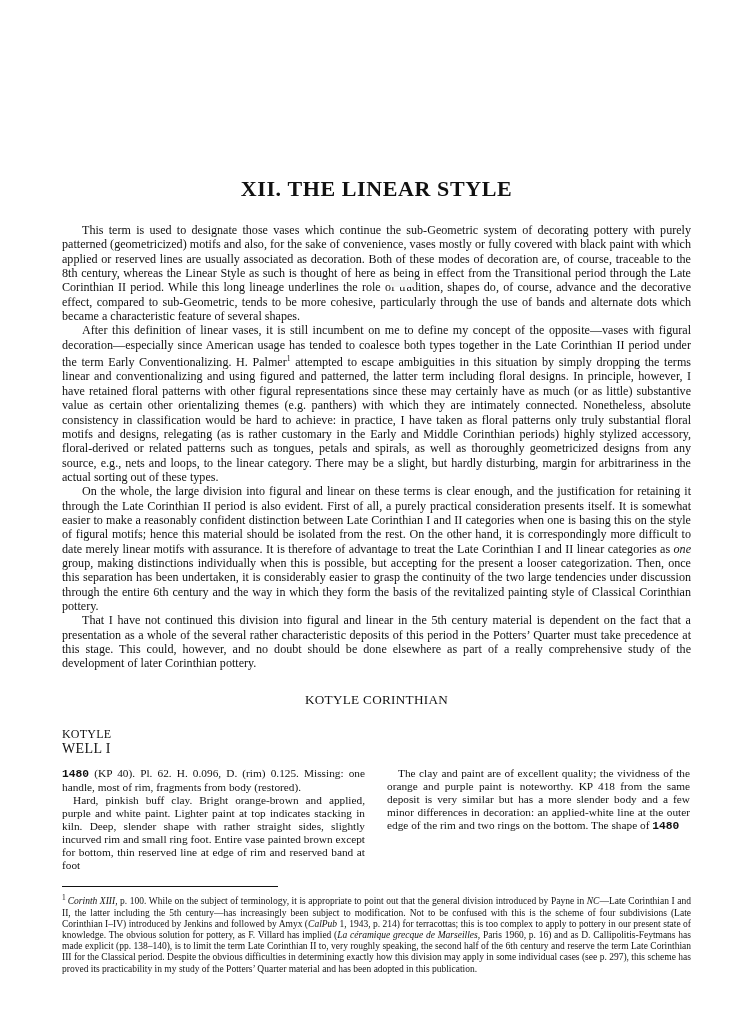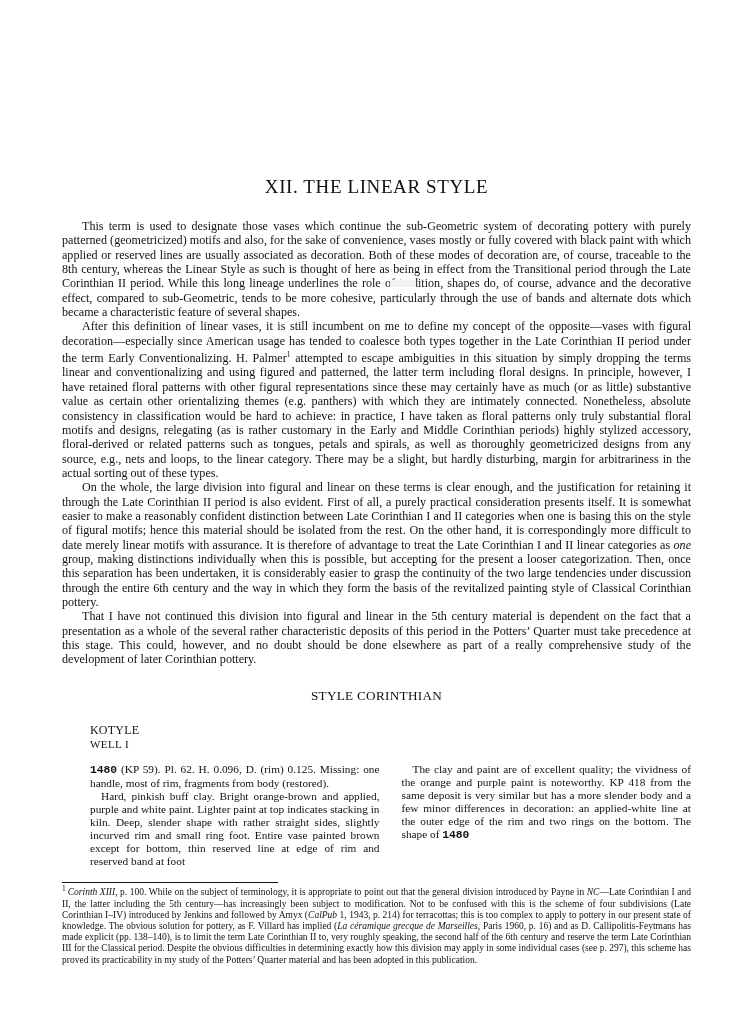--- a/index.html
+++ b/index.html
@@ -17,24 +17,24 @@
   }
   .page {
     box-sizing: border-box;
     width: 753px;
     height: 1024px;
     padding: 0 62px;
     position: relative;
   }
   .chapter-title {
     text-align: center;
-    font-size: 19px;
+    font-size: 22px;
     letter-spacing: 0.6px;
     margin: 176px 0 0 0;
-    font-weight: normal;
+    font-weight: bold;
     font-family: "Liberation Serif", serif;
   }
   .body-text {
     margin-top: 21px;
     font-size: 12.1px;
     line-height: 14.35px;
     text-align: justify;
     text-justify: inter-word;
   }
   .body-text p {
@@ -45,33 +45,32 @@
   .section-head {
     text-align: center;
     font-size: 13.2px;
     margin: 21px 0 0 0;
     font-weight: normal;
     letter-spacing: 0.3px;
   }
   .catalog {
     margin-top: 20px;
     position: relative;
-    margin-left: 28px;
   }
   .cat-head {
     font-size: 12px;
     line-height: 13.4px;
   }
   .cat-head .kotyle {
     display: block;
     letter-spacing: 0.2px;
   }
   .cat-head .well {
     display: block;
-    font-size: 11px;
+    font-size: 14px;
     letter-spacing: 0.4px;
     margin-top: 1px;
   }
   .cols {
     margin-top: 11px;
     display: flex;
     gap: 22px;
   }
   .col {
     width: 303px;
@@ -92,20 +91,21 @@
     font-weight: bold;
     font-family: Liberation Mono, monospace;
   }
   .rule {
     margin: 14px 0 0 0;
     border: none;
     border-top: 0.9px solid #111;
     width: 216px;
   }
   .footnote {
+    margin-top: 5px;
     font-size: 9.5px;
     line-height: 11.2px;
     text-align: justify;
   }
   .footnote .fn-marker {
     vertical-align: super;
     font-size: 7.4px;
     margin-right: 2px;
   }
   .footnote i { font-style: italic; }
@@ -131,30 +131,30 @@
 
   <h1 class="chapter-title">XII.  THE LINEAR STYLE</h1>
 
   <div class="body-text">
     <p>This term is used to designate those vases which continue the sub-Geometric system of decorating pottery with purely patterned (geometricized) motifs and also, for the sake of convenience, vases mostly or fully covered with black paint with which applied or reserved lines are usually associated as decoration. Both of these modes of decoration are, of course, traceable to the 8th century, whereas the Linear Style as such is thought of here as being in effect from the Transitional period through the Late Corinthian II period. While this long lineage underlines the role of tradition, shapes do, of course, advance and the decorative effect, compared to sub-Geometric, tends to be more cohesive, particularly through the use of bands and alternate dots which became a characteristic feature of several shapes.</p>
     <p><span>After this definition of linear vases, it is still incumbent on me to define my concept of the opposite—vases with figural decoration—especially since American usage has tended to coalesce both types together in the Late Corinthian II period under the term Early Conventionalizing. H. Palmer<sup class="fnref">1</sup> attempted to escape ambiguities in this situation by simply dropping the terms linear and conventionalizing and using figured and patterned, the latter term including floral designs. In principle, however, I have retained floral patterns with other figural representations since these may certainly have as much (or as little) substantive value as certain other orientalizing themes (e.g. panthers) with which they are intimately connected. Nonetheless, absolute consistency in classification would be hard to achieve: in practice, I have taken as floral patterns only truly substantial floral motifs and designs, relegating (as is rather customary in the Early and Middle Corinthian periods) highly stylized accessory, floral-derived or related patterns such as tongues, petals and spirals, as well as thoroughly geometricized designs from any source, e.g., nets and loops, to the linear category. There may be a slight, but hardly disturbing, margin for arbitrariness in the actual sorting out of these types.</span></p>
     <p>On the whole, the large division into figural and linear on these terms is clear enough, and the justification for retaining it through the Late Corinthian II period is also evident. First of all, a purely practical consideration presents itself. It is somewhat easier to make a reasonably confident distinction between Late Corinthian I and II categories when one is basing this on the style of figural motifs; hence this material should be isolated from the rest. On the other hand, it is correspondingly more difficult to date merely linear motifs with assurance. It is therefore of advantage to treat the Late Corinthian I and II linear categories as <i>one</i> group, making distinctions individually when this is possible, but accepting for the present a looser categorization. Then, once this separation has been undertaken, it is considerably easier to grasp the continuity of the two large tendencies under discussion through the entire 6th century and the way in which they form the basis of the revitalized painting style of Classical Corinthian pottery.</p>
     <p>That I have not continued this division into figural and linear in the 5th century material is dependent on the fact that a presentation as a whole of the several rather characteristic deposits of this period in the Potters’ Quarter must take precedence at this stage. This could, however, and no doubt should be done elsewhere as part of a really comprehensive study of the development of later Corinthian pottery.</p>
   </div>
 
-  <h2 class="section-head">STYLE CORINTHIAN</h2>
+  <h2 class="section-head">KOTYLE CORINTHIAN</h2>
 
   <div class="catalog">
     <div class="cat-head">
       <span class="kotyle">KOTYLE</span>
       <span class="well">WELL I</span>
     </div>
     <div class="cols">
       <div class="col">
-        <p class="noindent"><span class="entry-num">1480</span><span> (KP 59). Pl. 62. H. 0.096, D. (rim) 0.125. Missing: one handle, most of rim, fragments from body (restored).</span></p>
+        <p class="noindent"><span class="entry-num">1480</span><span> (KP 40). Pl. 62. H. 0.096, D. (rim) 0.125. Missing: one handle, most of rim, fragments from body (restored).</span></p>
         <p class="indent">Hard, pinkish buff clay. Bright orange-brown and applied, purple and white paint. Lighter paint at top indicates stacking in kiln. Deep, slender shape with rather straight sides, slightly incurved rim and small ring foot. Entire vase painted brown except for bottom, thin reserved line at edge of rim and reserved band at foot</p>
       </div>
       <div class="col">
         <p class="indent"><span>The clay and paint are of excellent quality; the vividness of the orange and purple paint is noteworthy. KP 418 from the same deposit is very similar but has a more slender body and a few minor differences in decoration: an applied-white line at the outer edge of the rim and two rings on the bottom. The shape of </span><span class="entry-num">1480</span></p>
       </div>
     </div>
   </div>
 
   <hr class="rule">
 

